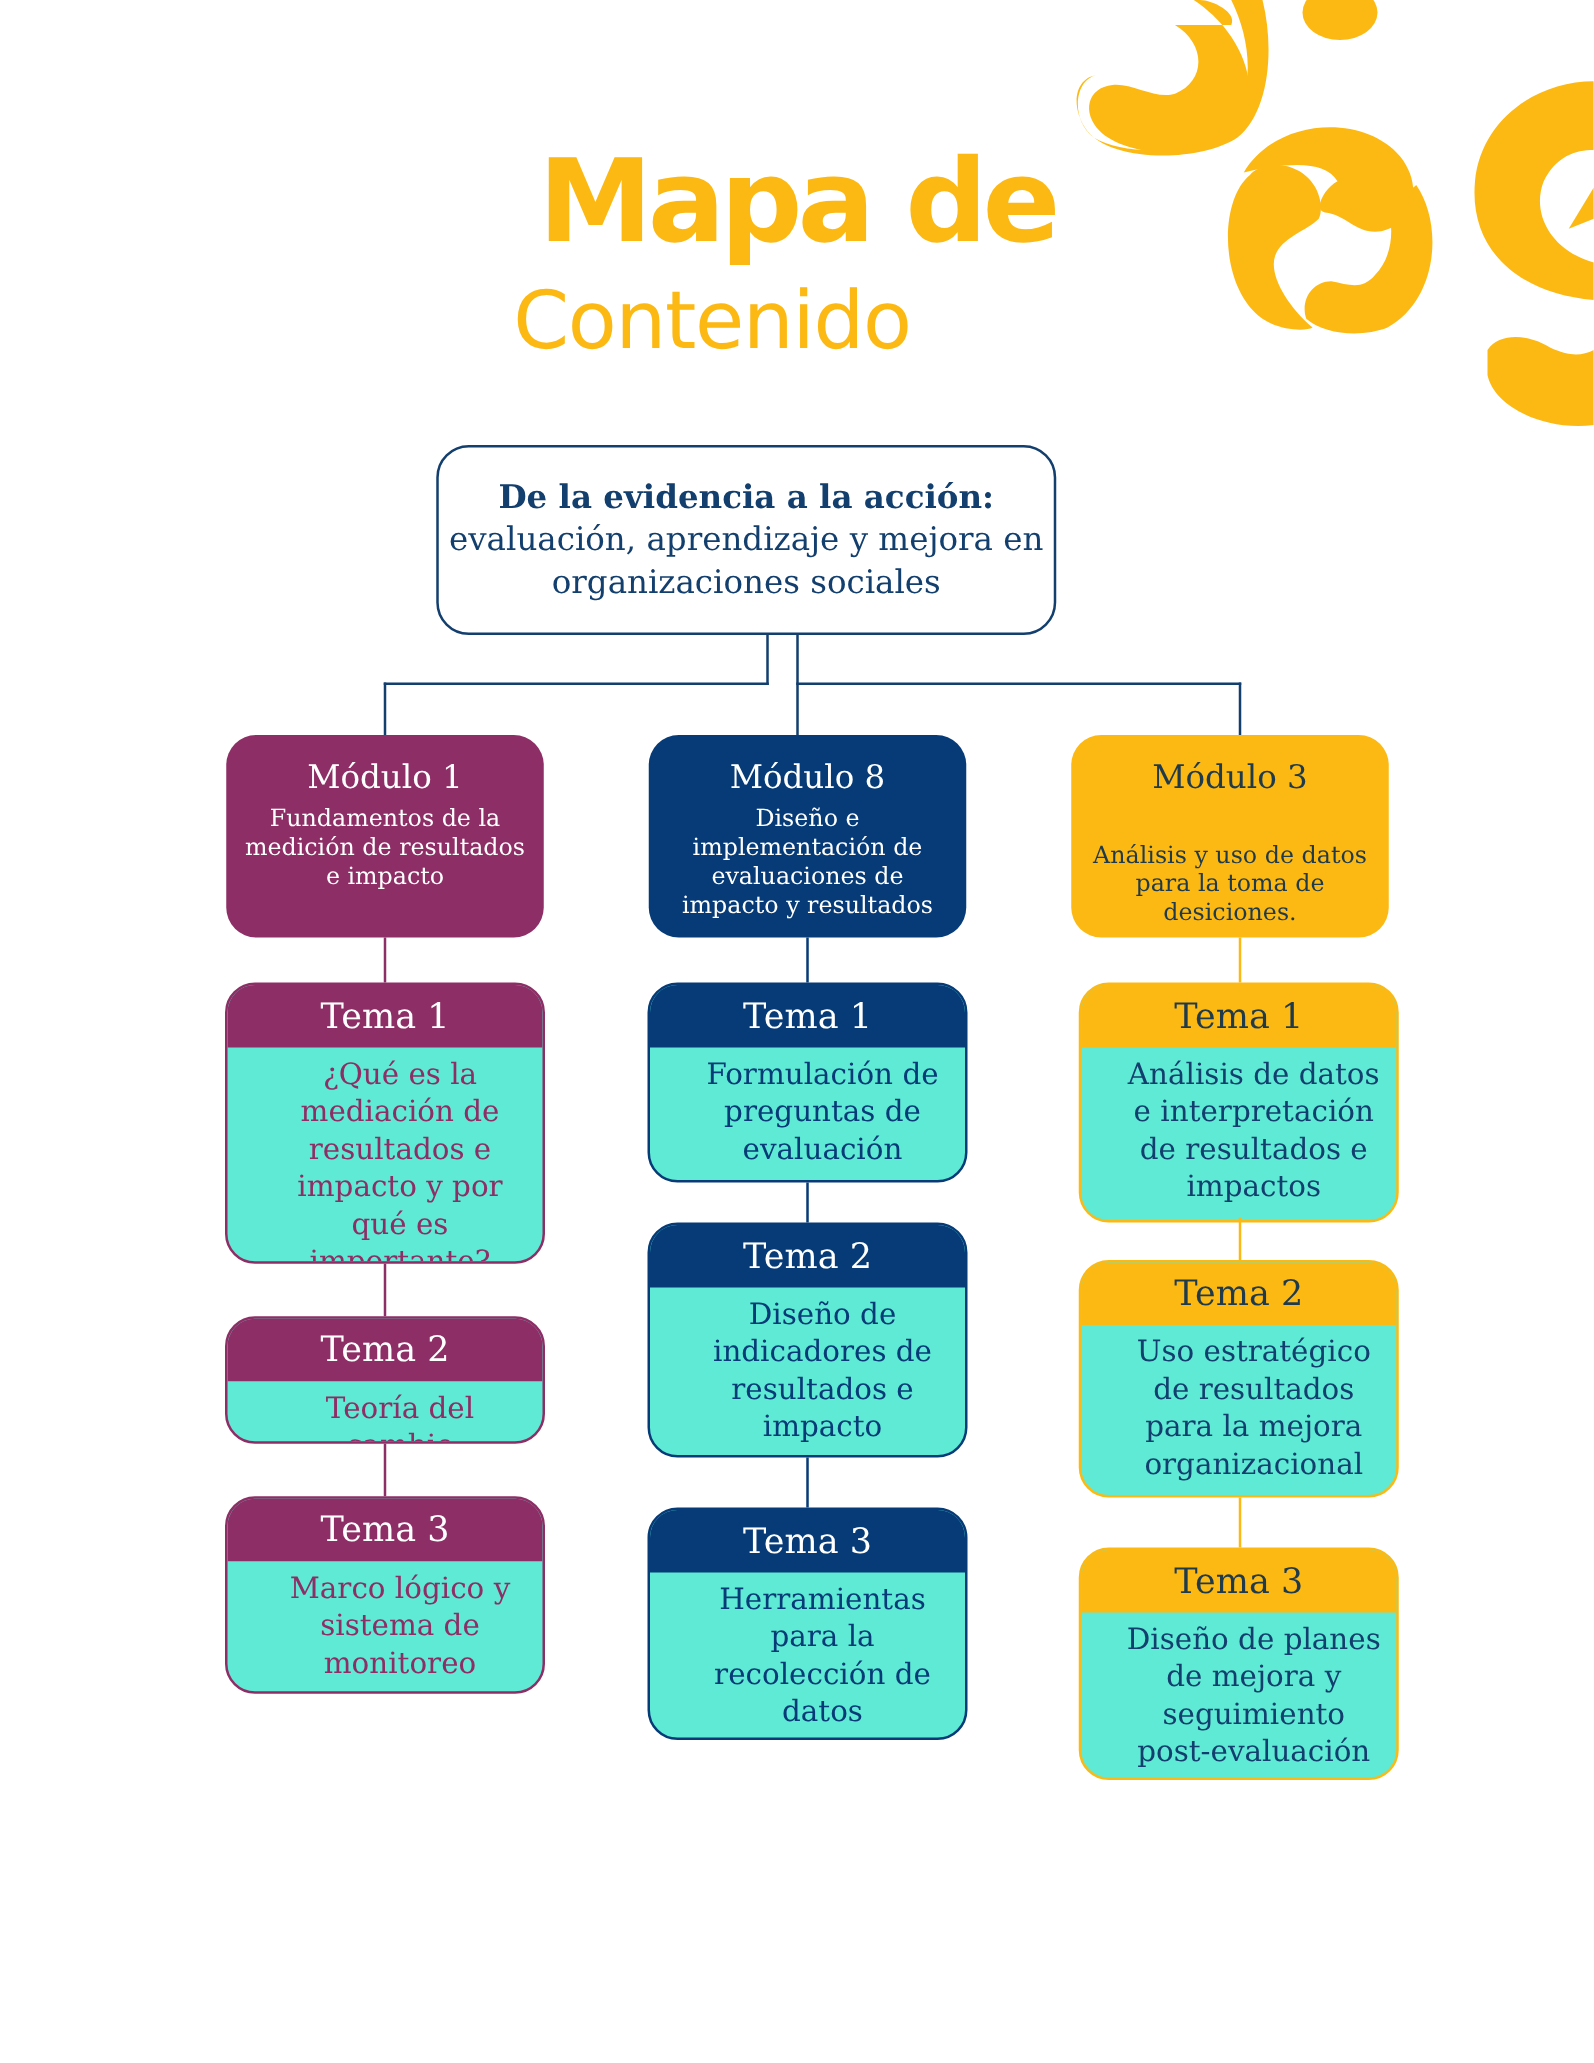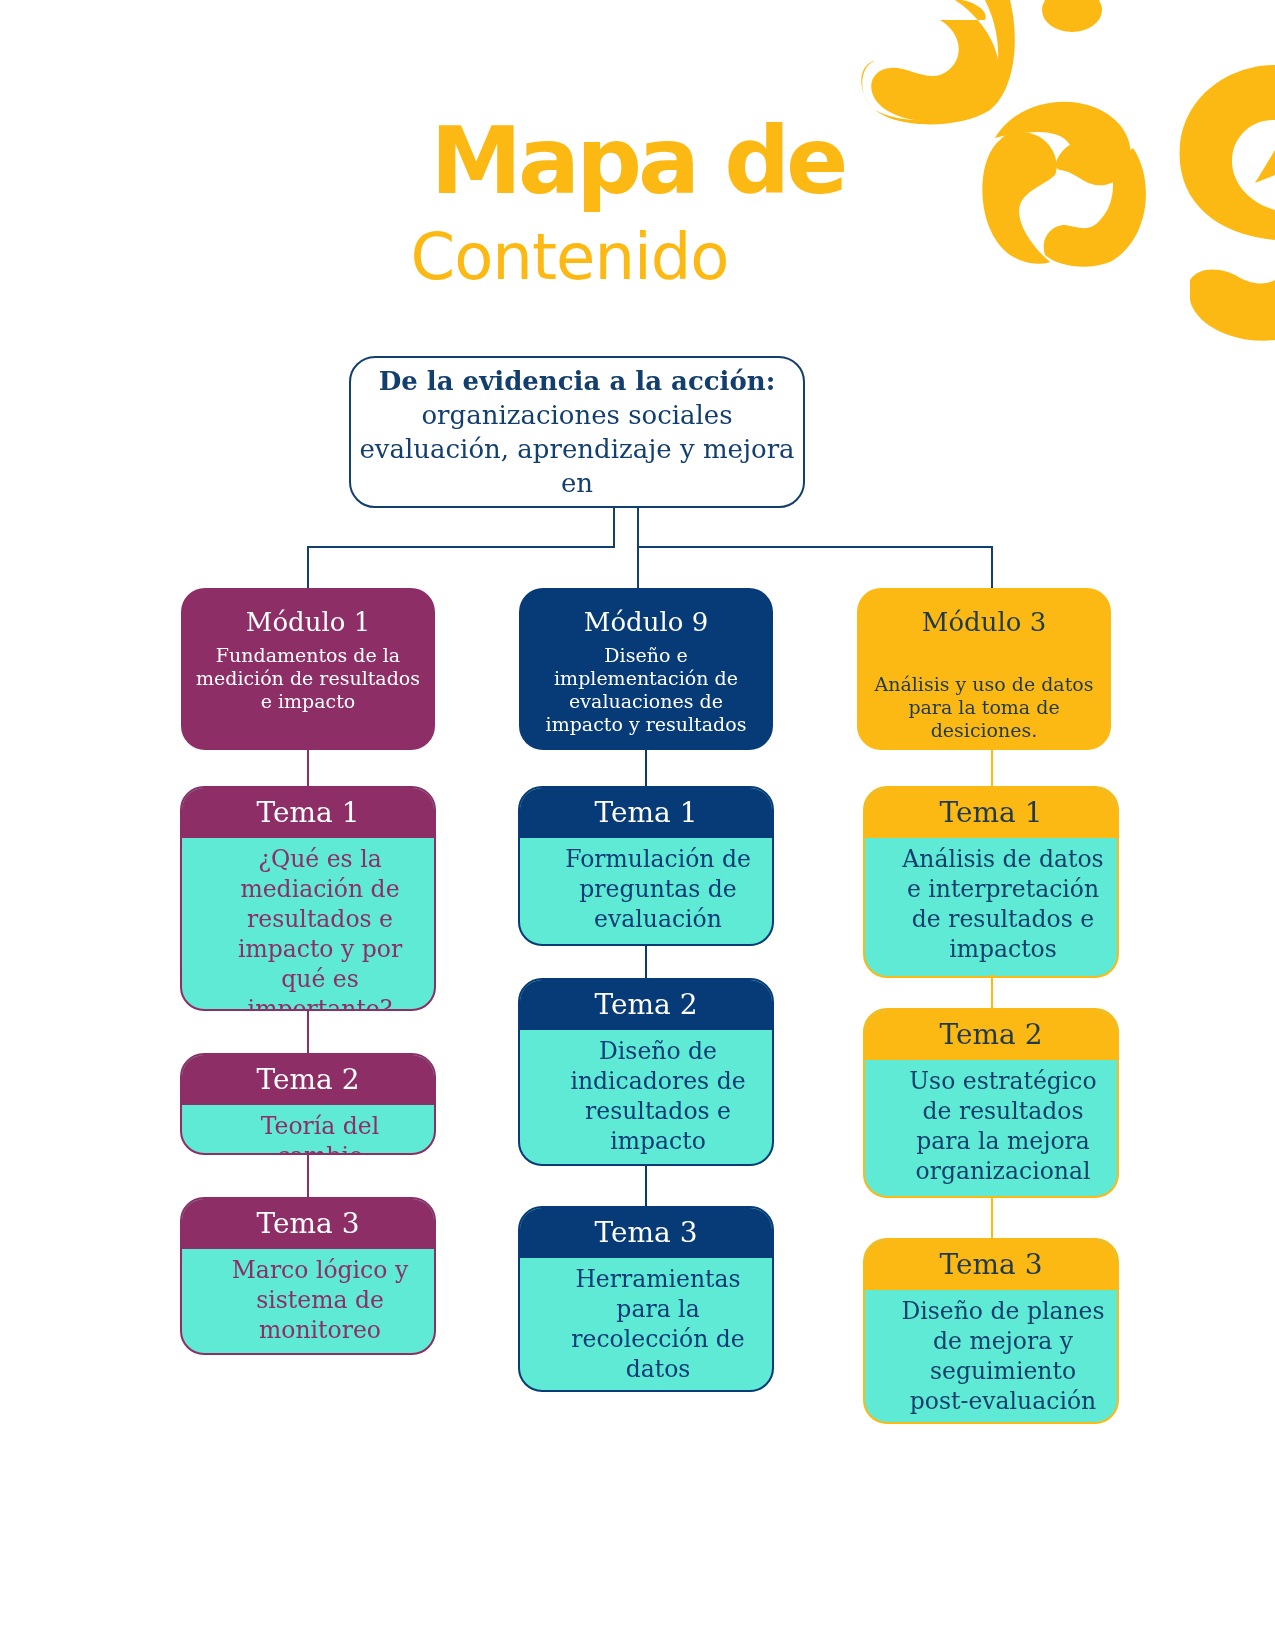--- a/index.html
+++ b/index.html
@@ -16,21 +16,21 @@
     letter-spacing: -4px; color: #fdb913; line-height: 100px;
     padding-right: 4px;
   }
   .title-sub {
     position: absolute; left: 0; width: 1139px; top: 222px; text-align: center;
     font-family: "DejaVu Sans", sans-serif; font-size: 64px; color: #fdb913;
     line-height: 70px; letter-spacing: -1px;
   }
 
   .root {
-    position: absolute; left: 349px; top: 356px; width: 456px; height: 152px;
+    position: absolute; left: 349px; top: 356px; width: 496px; height: 152px;
     border: 2px solid #133f6e; border-radius: 26px; box-sizing: border-box;
     color: #133f6e; text-align: center; display: flex; flex-direction: column;
     justify-content: center; align-items: center;
   }
   .root .r1 { font-weight: bold; font-size: 26px; line-height: 34px; }
   .root .r2 { font-size: 26px; line-height: 34px; }
 
   .line { position: absolute; background: #133f6e; }
 
   .module {
@@ -80,22 +80,22 @@
     <path d="M1275 150 L1255 183 L1275 175 Z"></path>
     <path d="M1190 280 C1200 265 1225 268 1240 278 C1255 285 1265 285 1275 280 L1275 340 C1235 345 1195 325 1190 300 Z"></path>
   </g>
 </svg>
 
 <div class="title-main">Mapa de</div>
 <div class="title-sub">Contenido</div>
 
 <div class="root">
   <div class="r1">De la evidencia a la acción:</div>
+  <div class="r2">evaluación, aprendizaje y mejora en</div>
   <div class="r2">organizaciones sociales</div>
-  <div class="r2">evaluación, aprendizaje y mejora en</div>
 </div>
 
 <div class="line" style="left:613px; top:508px; width:2px; height:40px;"></div>
 <div class="line" style="left:637px; top:508px; width:2px; height:80px;"></div>
 <div class="line" style="left:307px; top:546px; width:308px; height:2px;"></div>
 <div class="line" style="left:637px; top:546px; width:356px; height:2px;"></div>
 <div class="line" style="left:307px; top:546px; width:2px; height:42px;"></div>
 <div class="line" style="left:991px; top:546px; width:2px; height:42px;"></div>
 
 <div class="c1">
@@ -115,21 +115,21 @@
   </div>
   <div class="line vline" style="left:307px; top:1155px; width:2px; height:42px;"></div>
   <div class="tema" style="left:180px; top:1197px; height:158px;">
     <div class="th">Tema 3</div>
     <div class="tb">Marco lógico y sistema de monitoreo</div>
   </div>
 </div>
 
 <div class="c2">
   <div class="module" style="left:519px; top:588px;">
-    <div class="mt">Módulo 9</div>
+    <div class="mt">Módulo 8</div>
     <div class="md">Diseño e implementación de evaluaciones de impacto y resultados</div>
   </div>
   <div class="line vline" style="left:645px; top:750px; width:2px; height:36px;"></div>
   <div class="tema" style="left:518px; top:786px; height:160px;">
     <div class="th">Tema 1</div>
     <div class="tb">Formulación de preguntas de evaluación</div>
   </div>
   <div class="line vline" style="left:645px; top:946px; width:2px; height:32px;"></div>
   <div class="tema" style="left:518px; top:978px; height:188px;">
     <div class="th">Tema 2</div>

